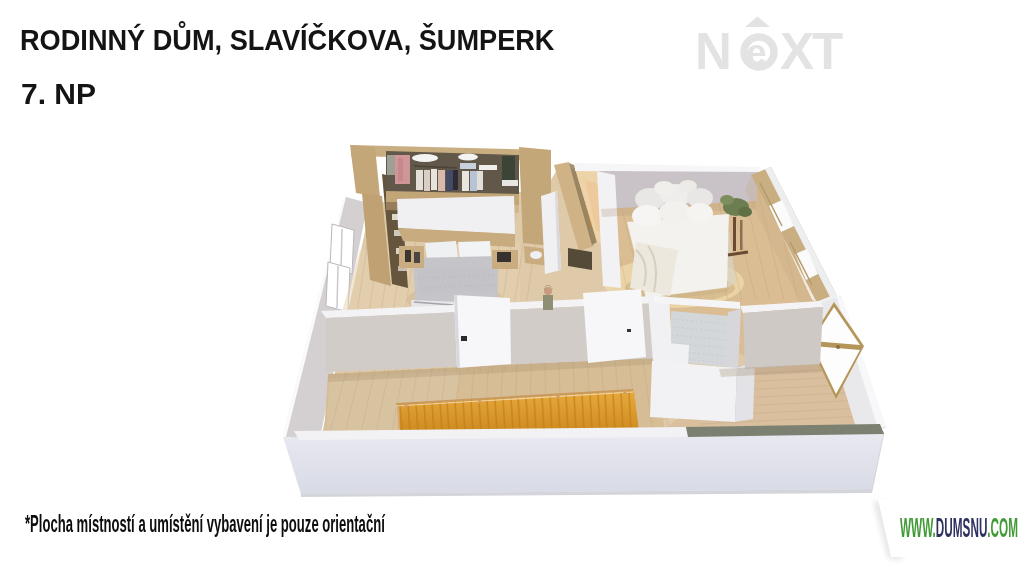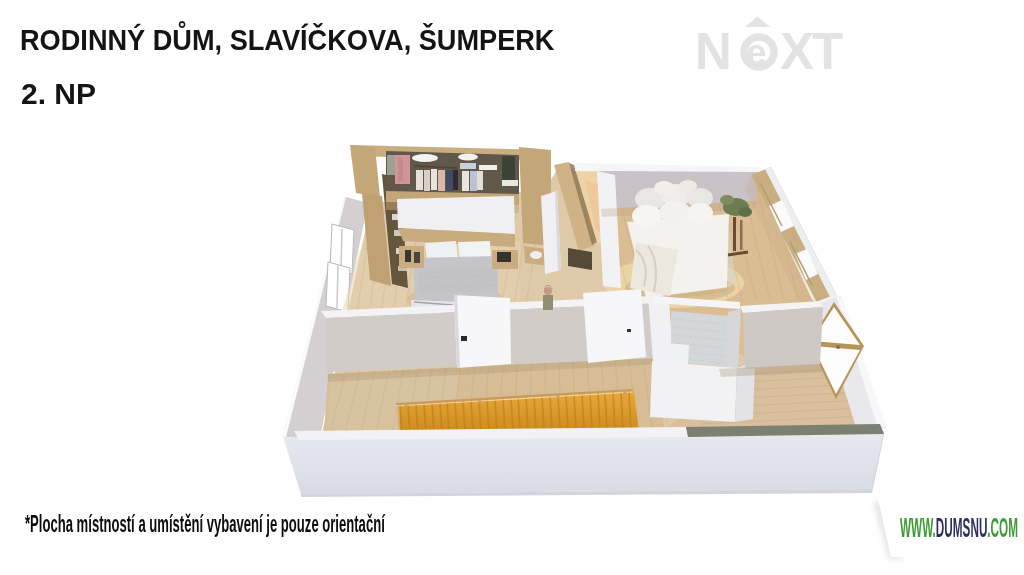--- a/index.html
+++ b/index.html
@@ -4,21 +4,21 @@
 html,body{margin:0;padding:0;background:#fff;width:1024px;height:575px;overflow:hidden;}
 body{font-family:"Liberation Sans",sans-serif;}
 .title{position:absolute;left:20px;top:23px;font-size:30px;font-weight:bold;color:#141414;transform:scaleX(0.905);transform-origin:left;white-space:nowrap;}
 .sub{position:absolute;left:21px;top:77px;font-size:30px;font-weight:bold;color:#141414;transform:scaleX(1.0);transform-origin:left;}
 .note{position:absolute;left:25px;top:510px;font-size:24px;font-weight:bold;color:#0c0c0c;transform:scaleX(0.545);transform-origin:left;white-space:nowrap;}
 </style></head>
 <body>
 
 <div class="title">RODINNÝ DŮM, SLAVÍČKOVA, ŠUMPERK</div>
 
-<div class="sub">2. NP</div>
+<div class="sub">7. NP</div>
 
 <div class="note">*Plocha místností a umístění vybavení je pouze orientační</div>
 <svg width="1024" height="575" viewBox="0 0 1024 575" style="position:absolute;left:0;top:0">
 <defs>
 <linearGradient id="ffg" x1="0" y1="0" x2="0" y2="1">
 <stop offset="0" stop-color="#e8e9f1"></stop>
         <stop offset="1" stop-color="#d8dae5"></stop>
 </linearGradient>
 <linearGradient id="stg" x1="0" y1="0" x2="0" y2="1">
 <stop offset="0" stop-color="#e8a93c"></stop>

